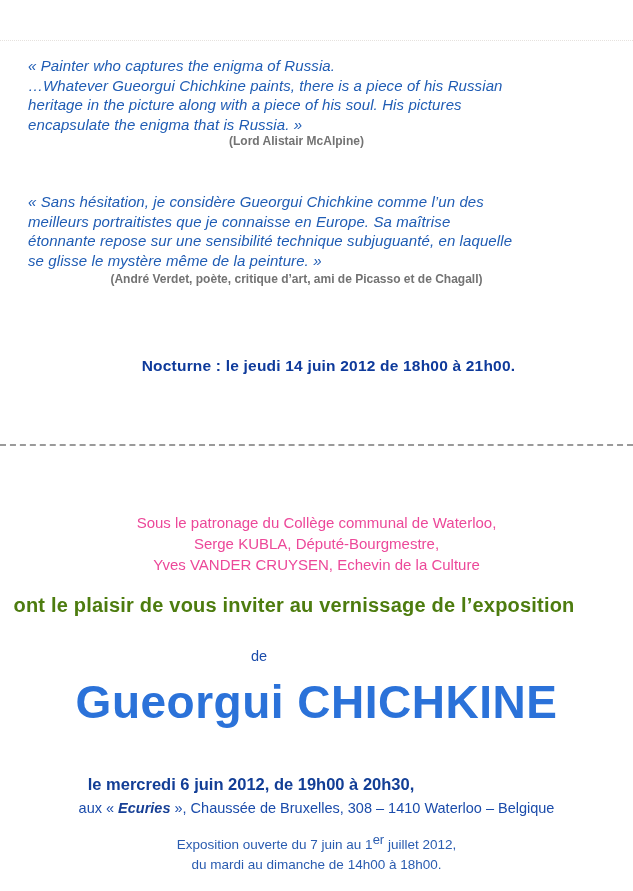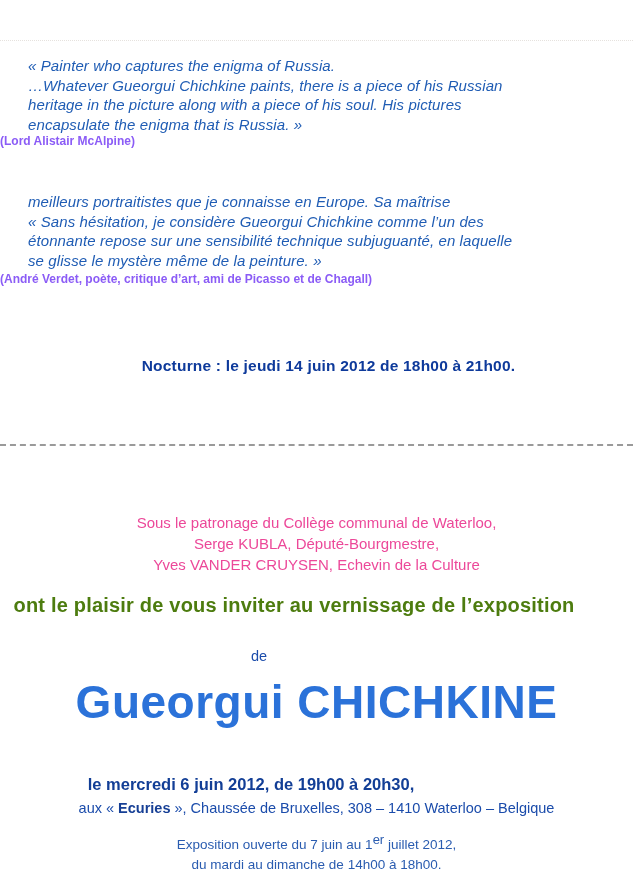--- a/index.html
+++ b/index.html
@@ -20,24 +20,24 @@
     font-style:italic;
     font-size:15px;line-height:19.5px;
     color:#1f5cb4;
     letter-spacing:0.1px;
     margin-top:8px;
   }
   .quote1{top:48px;}
   .quote2{top:184px;}
   .attrib{
     left:0;width:593px;
-    text-align:left;
+    text-align:center;
     font-weight:bold;
     font-size:12px;line-height:15px;
-    color:#8b5cf6;
+    color:#737373;
   }
   .attrib1{top:134px;}
   .attrib2{top:272px;}
   .nocturne{
     left:0;width:633px;text-align:center;
     top:357px;
     font-weight:bold;font-size:15.5px;
     color:#0e3a9b;
     letter-spacing:0.2px;
     padding-left:12px;
@@ -77,21 +77,21 @@
     top:775px;
     font-weight:bold;font-size:16.5px;
     color:#123e96;
   }
   .venue{
     left:0;width:633px;text-align:center;
     top:800px;
     font-size:14.5px;
     color:#1b4cab;
   }
-  .venue .b{font-weight:bold;color:#163f95;}
+  .venue .b{font-weight:bold;color:#163f95;font-style:italic;}
   .expo{
     left:0;width:633px;text-align:center;
     font-size:13.5px;line-height:20px;
     color:#2a5cb0;
   }
   .expo1{top:835px;}
   .expo2{top:855px;}
   sup{font-size:13px;line-height:0;}
 </style>
 </head>
@@ -103,22 +103,22 @@
 
   <section class="abs quote quote1">
     <div>« Painter who captures the enigma of Russia.</div>
     <div>…Whatever Gueorgui Chichkine paints, there is a piece of his Russian</div>
     <div>heritage in the picture along with a piece of his soul. His pictures</div>
     <div>encapsulate the enigma that is Russia. »</div>
   </section>
   <div class="abs attrib attrib1">(Lord Alistair McAlpine)</div>
 
   <section class="abs quote quote2">
+    <div>« Sans hésitation, je considère Gueorgui Chichkine comme l’un des</div>
     <div>meilleurs portraitistes que je connaisse en Europe. Sa maîtrise</div>
-    <div>« Sans hésitation, je considère Gueorgui Chichkine comme l’un des</div>
     <div>étonnante repose sur une sensibilité technique subjuguanté, en laquelle</div>
     <div>se glisse le mystère même de la peinture. »</div>
   </section>
   <div class="abs attrib attrib2">(André Verdet, poète, critique d’art, ami de Picasso et de Chagall)</div>
 
   <div class="abs nocturne">Nocturne : le jeudi 14 juin 2012 de 18h00 à 21h00.</div>
 
   <div class="abs fold-line"></div>
 
   <section class="abs patronage">

